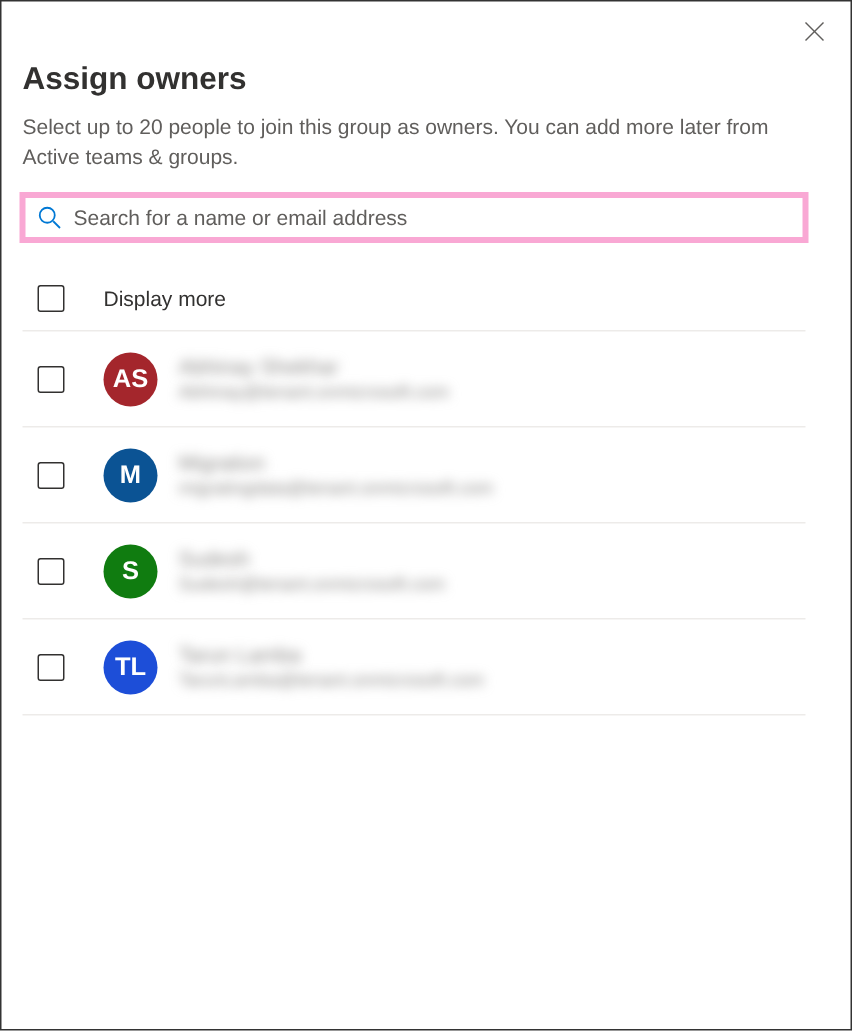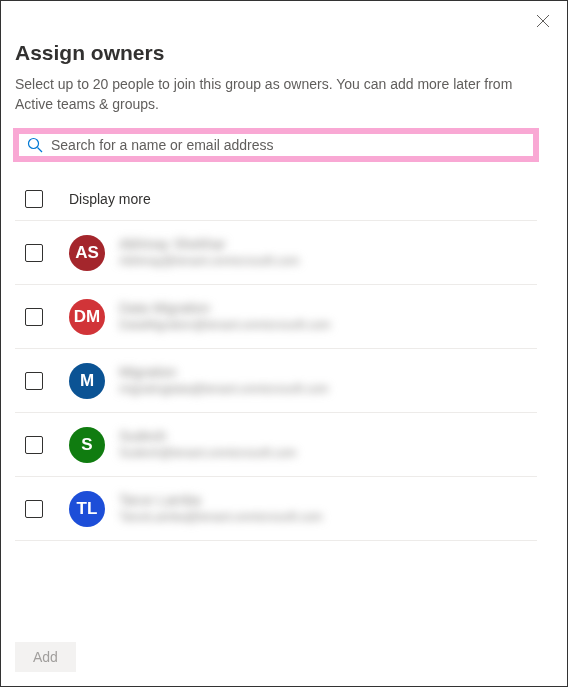--- a/index.html
+++ b/index.html
@@ -35,21 +35,21 @@
     .subtitle {
       font-size: 14px;
       color: #605e5c;
       line-height: 1.4;
       margin-bottom: 14px;
       padding-left: 2px;
     }
     .search-box {
       display: flex;
       align-items: center;
-      border: 6px solid #f9a8d4;
+      border: 4px solid #f9a8d4;
       height: 34px;
       padding: 0 8px;
       margin-bottom: 18px;
     }
     .search-box svg { width: 16px; height: 16px; color: #0078d4; margin-right: 8px; flex-shrink: 0; }
     .search-input {
       border: none;
       outline: none;
       font-size: 14px;
       width: 100%;
@@ -174,30 +174,20 @@
       <div class="checkbox-wrap">
           <div class="checkbox"></div>
         </div>
       <div class="avatar" style="background:#a4262c">AS</div>
       <div class="user-info">
         <div class="user-name">Abhinay Shekhar</div>
         <div class="user-email">Abhinay@tenant.onmicrosoft.com</div>
       </div>
     </div>
 
-    <div class="row">
-      <div class="checkbox-wrap">
-          <div class="checkbox"></div>
-        </div>
-      <div class="avatar" style="background:#d13438">DM</div>
-      <div class="user-info">
-        <div class="user-name">Data Migration</div>
-        <div class="user-email">DataMigration@tenant.onmicrosoft.com</div>
-      </div>
-    </div>
 
     <div class="row">
       <div class="checkbox-wrap">
           <div class="checkbox"></div>
         </div>
       <div class="avatar" style="background:#0b5394">M</div>
       <div class="user-info">
         <div class="user-name">Migration</div>
         <div class="user-email">migratingdata@tenant.onmicrosoft.com</div>
       </div>
@@ -222,14 +212,13 @@
       <div class="user-info">
         <div class="user-name">Tarun Lamba</div>
         <div class="user-email">TarunLamba@tenant.onmicrosoft.com</div>
       </div>
     </div>
 
   </div>
 </div>
 
 <div class="footer">
-  <button class="btn btn-add">Add</button>
 </div>
 
 </body></html>

